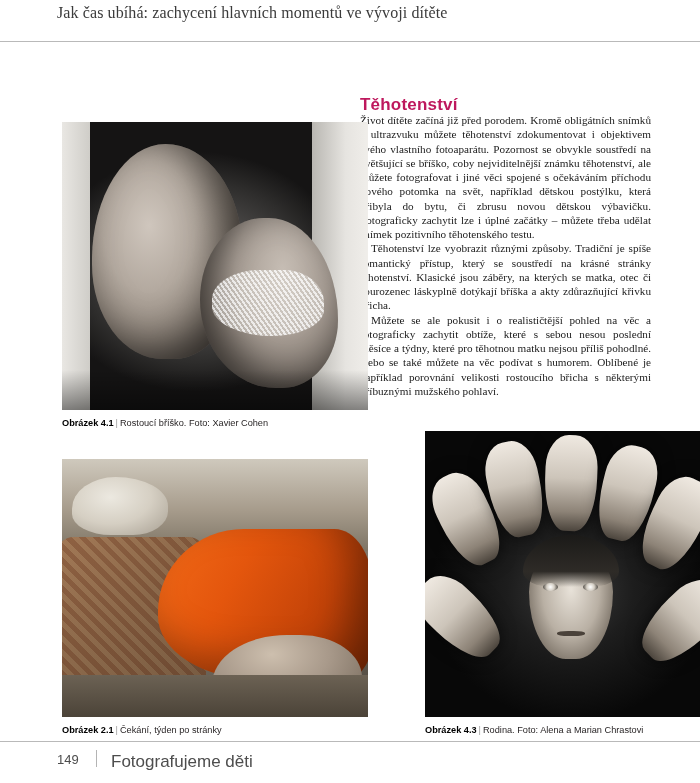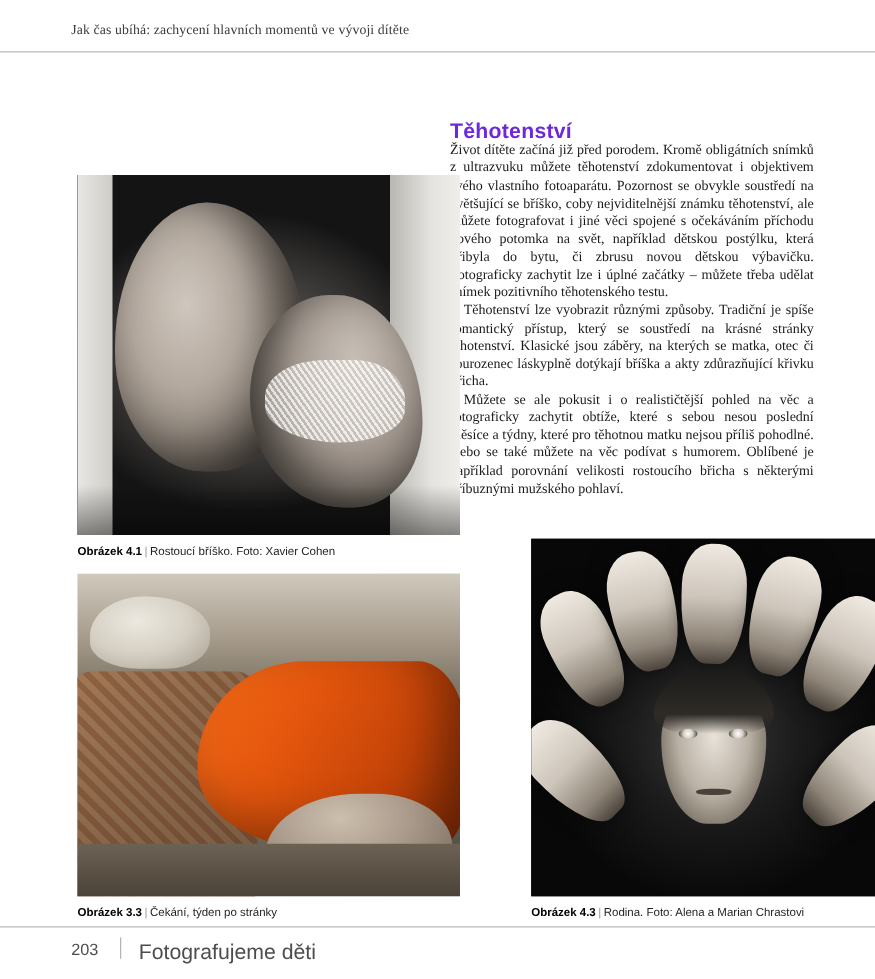--- a/index.html
+++ b/index.html
@@ -18,23 +18,23 @@
     position: relative;
     width: 700px;
     height: 783px;
     box-sizing: border-box;
   }
 
   
   .running-head {
     position: absolute;
     left: 57px;
-    top: 18px;
+    top: 4px;
     width: 600px;
-    font-size: 11px;
+    font-size: 16px;
     color: #3b3b3b;
     letter-spacing: 0.1px;
     font-family: "Liberation Serif", serif;
   }
   .rule-top {
     position: absolute;
     left: 0px;
     top: 41px;
     width: 700px;
     height: 1px;
@@ -43,21 +43,21 @@
 
   
   .headline {
     position: absolute;
     left: 360px;
     top: 84px;
     width: 290px;
     font-family: "Liberation Sans", sans-serif;
     font-size: 17px;
     font-weight: bold;
-    color: #6d28d9;
+    color: #be185d;
     letter-spacing: 0.2px;
   }
 
   
   .body-copy {
     position: absolute;
     left: 360px;
     top: 113px;
     width: 291px;
     font-family: "Liberation Serif", serif;
@@ -92,21 +92,21 @@
   .caption .num {
     font-weight: bold;
     color: #000000;
   }
   .caption .bar {
     color: #9a9a9a;
     padding: 0 2px;
   }
 
   
-  #fig-1 { left: 22px; top: 124px; width: 306px; }
+  #fig-1 { left: 22px; top: 106px; width: 306px; }
   #fig-1 .photo {
     width: 306px; height: 288px;
     background:
       radial-gradient(ellipse 150px 120px at 44% 52%, #6d6b6a 0%, #4e4c4b 40%, #2e2d2c 75%, #151414 100%),
       linear-gradient(100deg, #d8d6d2 0%, #d4d2ce 18%, #8f8d8a 27%, #3a3937 38%, #262523 55%, #3c3a38 70%, #9b9996 80%, #cfcdc9 90%, #e2e0dc 100%);
   }
   #fig-1 .belly {
     position: absolute;
     left: 30px; top: 22px;
     width: 150px; height: 215px;
@@ -293,21 +293,21 @@
   <figure class="figure" id="fig-2">
     <div class="photo">
       <div class="sofa-back"></div>
       <div class="dog"></div>
       <div class="cushion"></div>
       <div class="trousers"></div>
       <div class="bump"></div>
       <div class="floor"></div>
     </div>
     <figcaption class="caption">
-      <span class="num">Obrázek 3.3</span><span class="bar">|</span><span>Čekání, týden po stránky</span>
+      <span class="num">Obrázek 2.1</span><span class="bar">|</span><span>Čekání, týden po stránky</span>
     </figcaption>
   </figure>
 
   <figure class="figure" id="fig-3">
     <div class="photo">
       <div class="hand h1"></div>
       <div class="hand h2"></div>
       <div class="hand h3"></div>
       <div class="hand h4"></div>
       <div class="hand h5"></div>
@@ -318,17 +318,17 @@
       <div class="eye eye-l"></div>
       <div class="eye eye-r"></div>
       <div class="mouth"></div>
     </div>
     <figcaption class="caption">
       <span class="num">Obrázek 4.3</span><span class="bar">|</span><span>Rodina. Foto: Alena a Marian Chrastovi</span>
     </figcaption>
   </figure>
 
   <div class="rule-bottom"></div>
-  <div class="folio">203</div>
+  <div class="folio">149</div>
   <div class="folio-sep"></div>
   <div class="footer-title">Fotografujeme děti</div>
 
 </div>
 
 </body></html>

